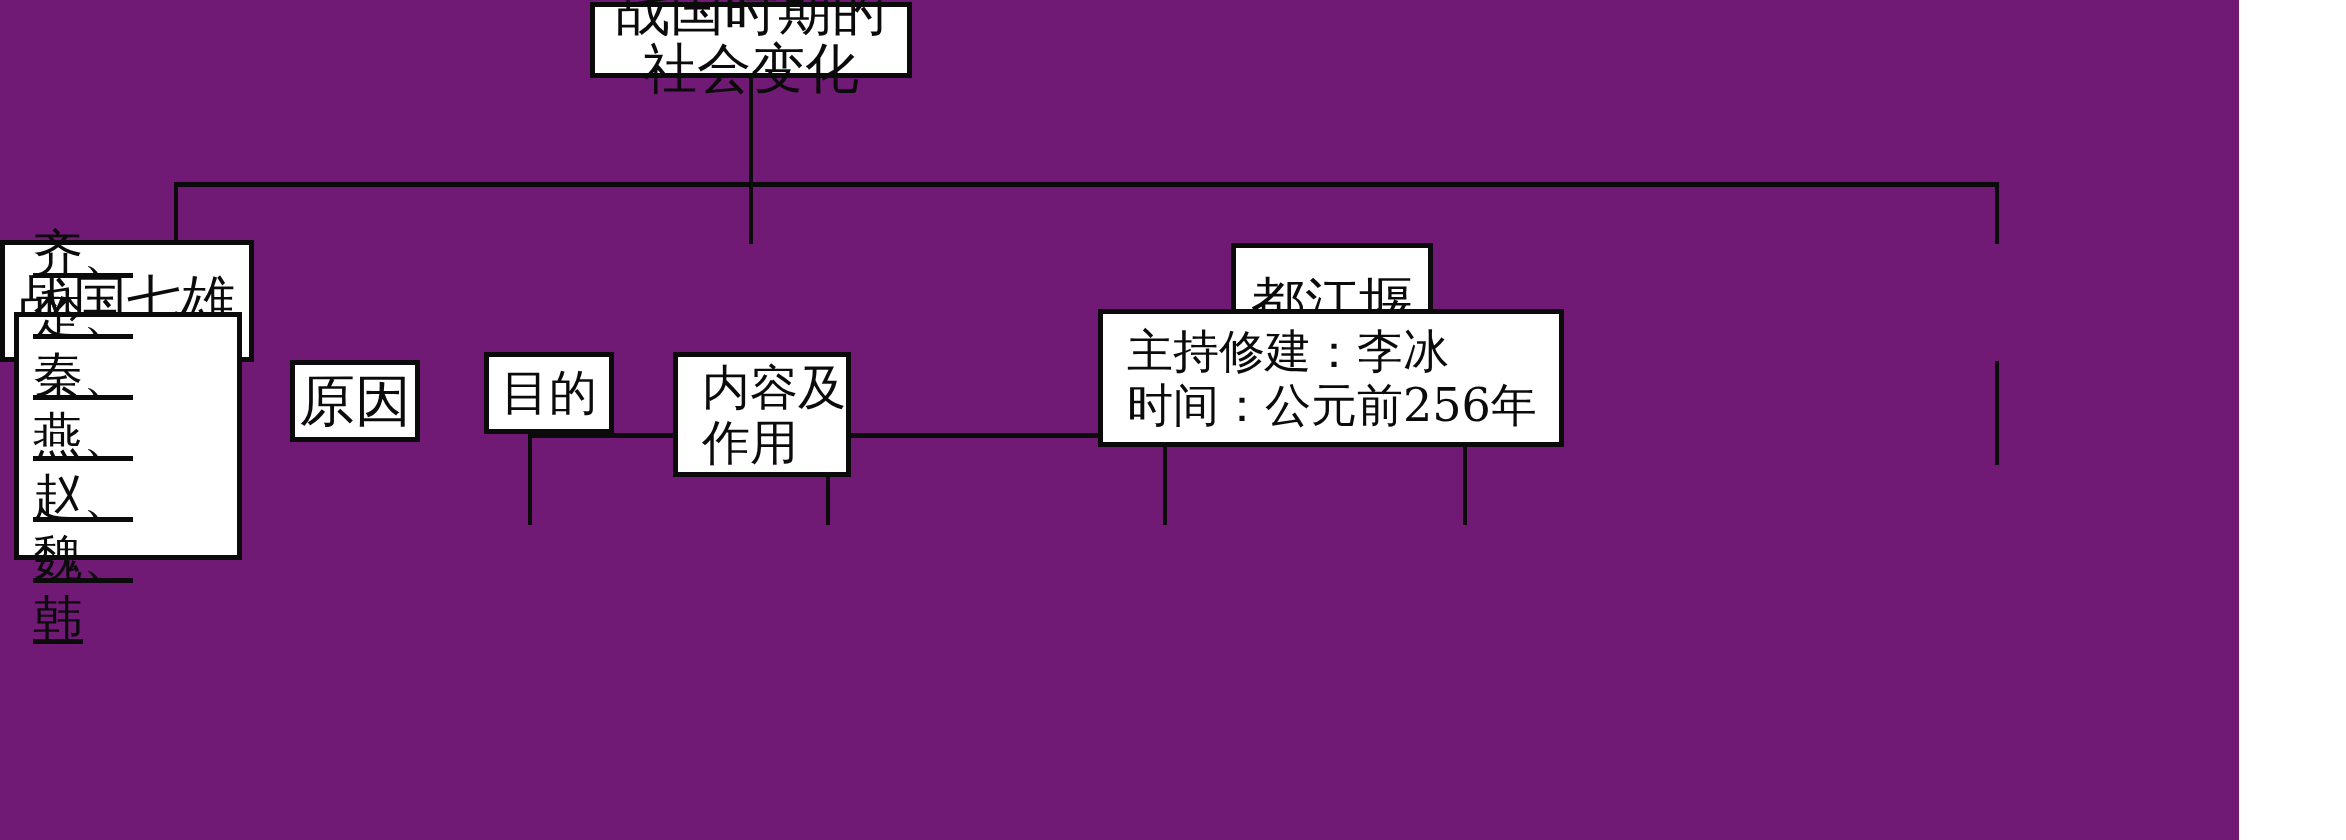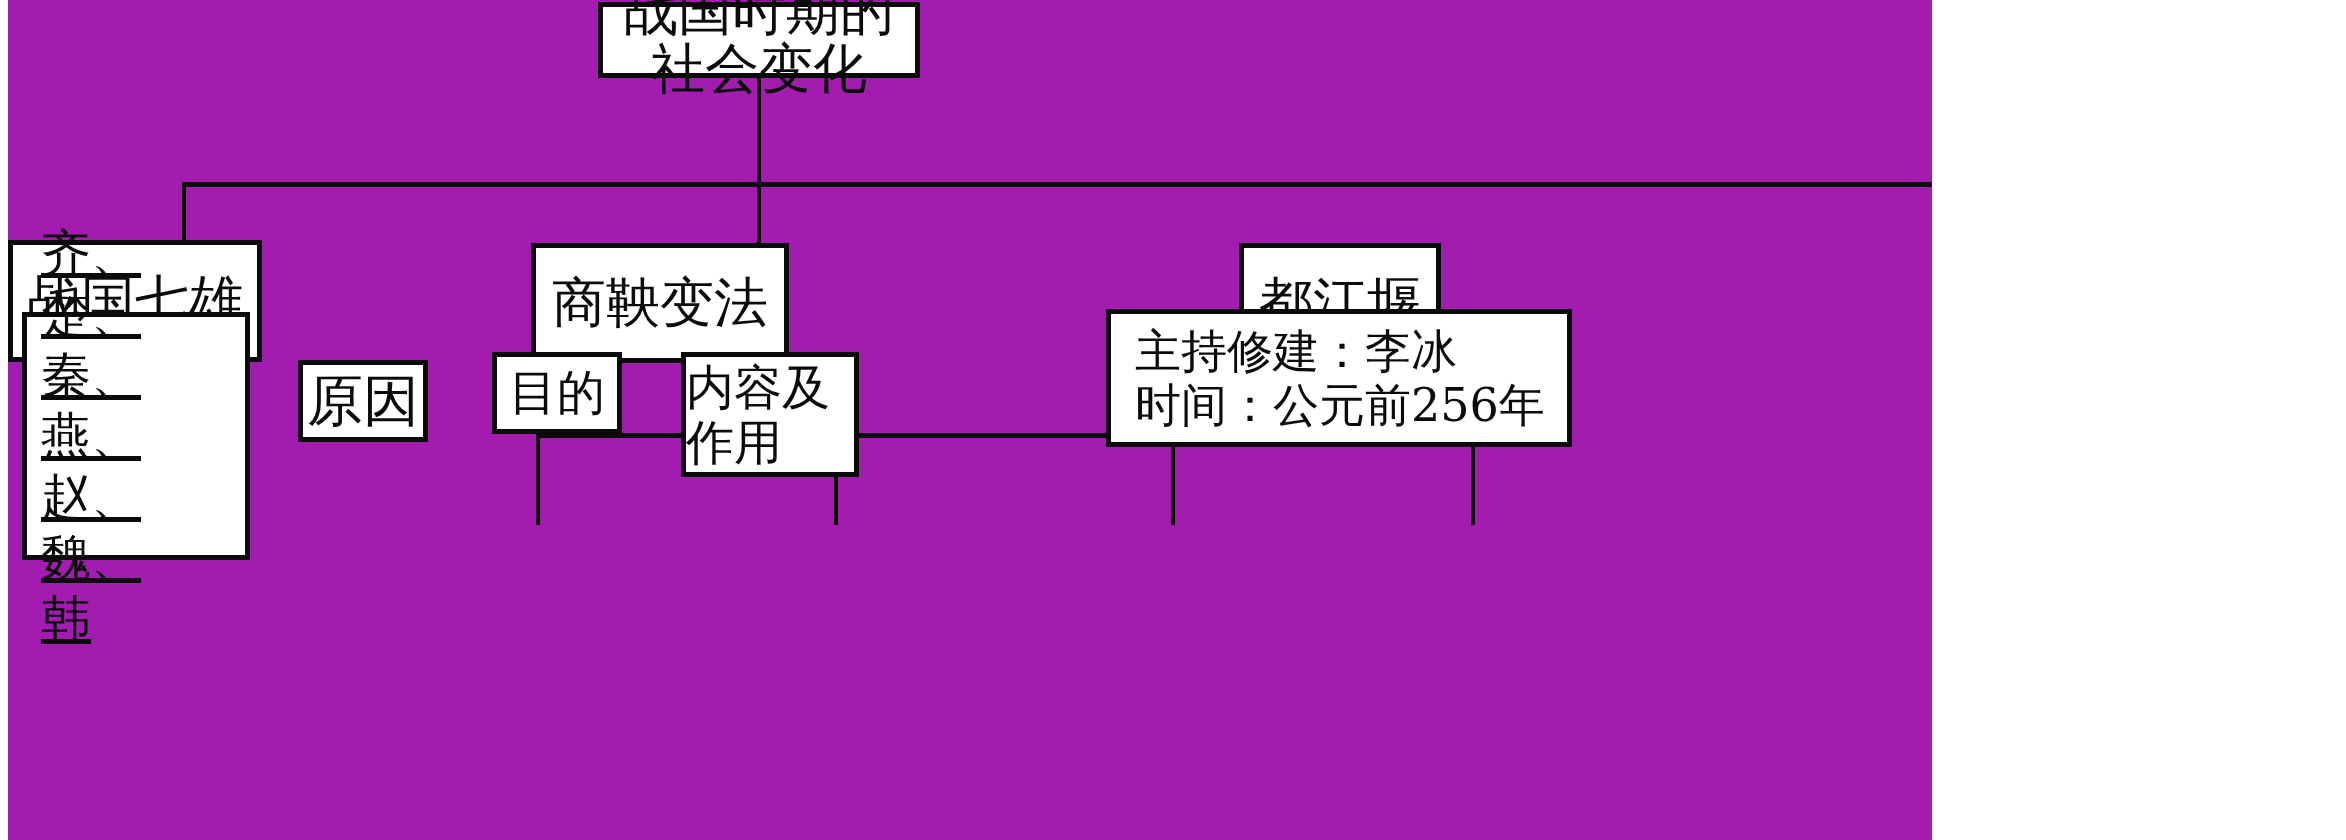--- a/index.html
+++ b/index.html
@@ -3,26 +3,25 @@
 <meta charset="utf-8">
 <title>战国时期的社会变化</title>
 <style>
   html, body {
     margin: 0;
     padding: 0;
     background: #ffffff;
   }
   #stage {
     position: relative;
-    width: 1924px;
+    width: 2239px;
     height: 840px;
-    background: #a21caf;
+    background: #701a75;
     overflow: hidden;
     font-family: "DejaVu Serif", "Liberation Serif", serif;
-    margin-left: 8px;
   }
 
   
   .node {
     position: absolute;
     box-sizing: border-box;
     border: 5px solid #0b0b0b;
     background: #ffffff;
     display: flex;
     align-items: center;
@@ -38,21 +37,21 @@
   #node-seven      { left: 0px;    top: 240px; width: 254px; height: 122px; font-size: 54px; }
   #node-reform     { left: 523px;  top: 243px; width: 258px; height: 120px; font-size: 54px; }
   #node-dujiang    { left: 1231px; top: 243px; width: 202px; height: 120px; font-size: 54px; }
 
   #node-states     { left: 14px;   top: 312px; width: 228px; height: 248px; font-size: 50px;
                      padding: 8px 14px; line-height: 1.22; letter-spacing: 0px;
                      justify-content: flex-start; text-align: left; text-decoration: underline; }
   #node-cause      { left: 290px;  top: 360px; width: 130px; height: 82px;  font-size: 56px; }
   #node-purpose    { left: 484px;  top: 352px; width: 130px; height: 82px;  font-size: 48px; }
   #node-content    { left: 673px;  top: 352px; width: 178px; height: 125px; font-size: 48px;
-                     justify-content: flex-start; text-align: left; padding-left: 0;
+                     justify-content: flex-start; text-align: left; padding-left: 24px;
                      line-height: 1.14; }
   #node-meaning    { left: 907px;  top: 352px; width: 130px; height: 82px;  font-size: 48px; }
   #node-dj-detail  { left: 1098px; top: 309px; width: 466px; height: 138px; font-size: 46px;
                      justify-content: flex-start; text-align: left; padding-left: 24px;
                      line-height: 1.18; }
 
   
   .conn-v, .conn-h {
     position: absolute;
     background: #0b0b0b;
@@ -80,21 +79,20 @@
   <div class="conn-v" style="left:826px; top:433px; height:92px;"></div>
   <div class="conn-v" style="left:1163px;top:433px; height:92px;"></div>
   <div class="conn-v" style="left:1463px;top:433px; height:92px;"></div>
 
   <div class="conn-v" style="left:1995px;top:361px; height:104px;"></div>
 
   <div class="node" id="node-title">战国时期的社会变化</div>
 
   <div class="node" id="node-seven">战国七雄</div>
 
-  <div class="node" id="node-reform">商鞅变法</div>
 
   <div class="node" id="node-dujiang">都江堰</div>
 
   <div class="node" id="node-states">齐、楚、
 秦、燕、
 赵、魏、
 韩</div>
 
   <div class="node" id="node-cause">原因</div>
 

